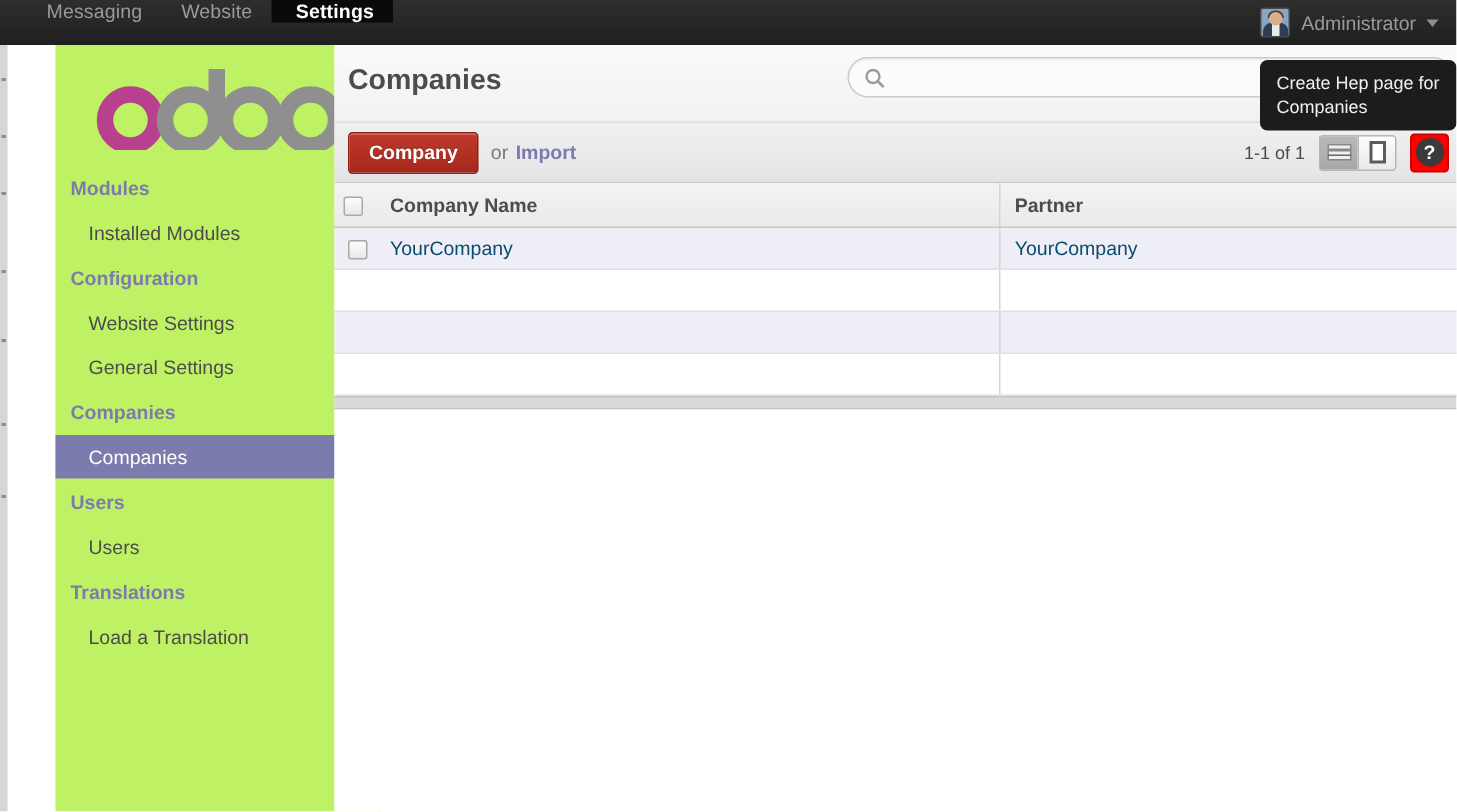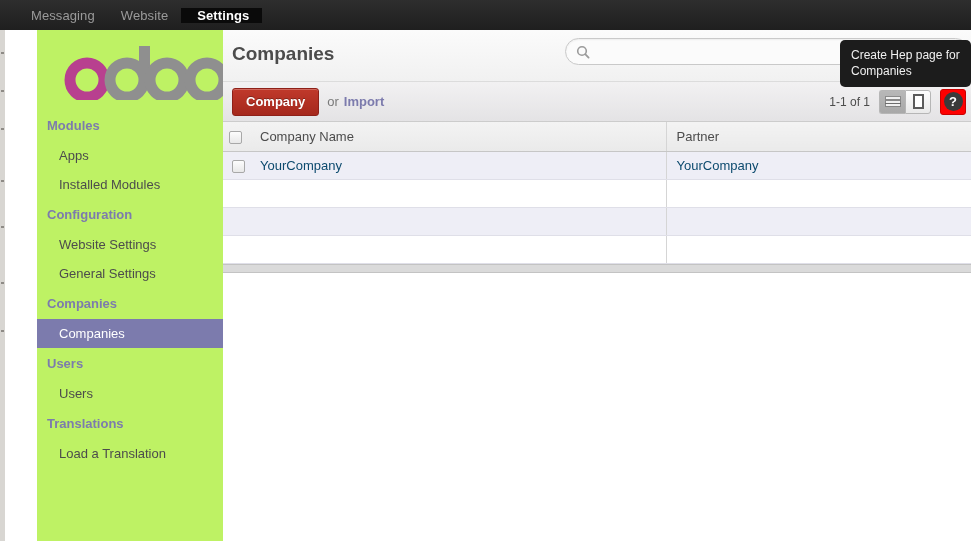--- a/index.html
+++ b/index.html
@@ -22,21 +22,21 @@
   }
 
   
   .navbar {
     position: absolute; left: 0; top: 0; width: 971px; height: 30px;
     background: #262626;
     background: linear-gradient(to bottom, #2e2e2e 0%, #1f1f1f 100%);
     display: flex; align-items: stretch;
     z-index: 40;
   }
-  .nav-left { display: flex; align-items: center; margin-left: 18px; }
+  .nav-left { display: flex; align-items: flex-start; margin-left: 18px; }
   .nav-item {
     display: flex; align-items: center;
     padding: 0 13px;
     font-size: 13px; color: #9a9a9a;
     cursor: pointer; letter-spacing: .1px;
   }
   .nav-item.active { background: #0a0a0a; color: #ffffff; font-weight: bold; padding-left: 16px; }
   .nav-right {
     margin-left: auto; display: flex; align-items: center;
     padding-right: 12px; gap: 7px;
@@ -173,21 +173,21 @@
     color: #ffffff; font-size: 13px; font-weight: bold;
     display: flex; align-items: center; justify-content: center;
     line-height: 1;
   }
 
   
   .list { width: 100%; border-collapse: collapse; table-layout: fixed; }
   .list th {
     background: linear-gradient(to bottom, #f3f3f3 0%, #eaeaea 100%);
     border-bottom: 1px solid #c6c6c6;
-    font-size: 13px; font-weight: normal; color: #4c4c4c;
+    font-size: 13px; font-weight: bold; color: #4c4c4c;
     text-align: left; padding: 7px 6px; height: 29px;
   }
   .list td {
     font-size: 13px; color: #0c4a6e; padding: 6px;
     border-bottom: 1px solid #dfdfe8; height: 28px;
   }
   .col-check { width: 31px; text-align: center; }
   .col-name  { width: 412px; }
   .col-partner { width: 357px; border-left: 1px solid #d5d5d5; }
   .list th.col-partner, .list td.col-partner { padding-left: 10px; }
@@ -236,36 +236,45 @@
       <div class="nav-item">
         <span>Messaging</span>
       </div>
       <div class="nav-item">
         <span>Website</span>
       </div>
       <div class="nav-item active">
         <span>Settings</span>
       </div>
     </div>
+    <div class="nav-right">
+      <div class="avatar">
+        <div class="body"></div>
+        <div class="shirt"></div>
+        <div class="hair"></div>
+        <div class="face"></div>
+      </div>
+      <span class="user-name">Administrator</span>
+      <span class="caret-down"></span>
+    </div>
   </div>
 
   <div class="sidebar">
     <div class="logo-wrap">
       <svg class="logo" width="172" height="56" viewBox="0 0 172 56">
         <circle cx="28" cy="36" r="17" fill="none" stroke="#b8408f" stroke-width="11"></circle>
         <circle cx="68" cy="36" r="17" fill="none" stroke="#8f8f8f" stroke-width="11"></circle>
         <rect x="80" y="2" width="11" height="34" fill="#8f8f8f"></rect>
         <circle cx="108" cy="36" r="17" fill="none" stroke="#8f8f8f" stroke-width="11"></circle>
         <circle cx="148" cy="36" r="17" fill="none" stroke="#8f8f8f" stroke-width="11"></circle>
       </svg>
     </div>
 
     <div class="menu">
       <div class="menu-heading">Modules</div>
-      <div class="menu-link">Apps</div>
       <div class="menu-link">Installed Modules</div>
 
       <div class="menu-heading">Configuration</div>
       <div class="menu-link">Website Settings</div>
       <div class="menu-link">General Settings</div>
 
       <div class="menu-heading">Companies</div>
       <div class="menu-link active">Companies</div>
 
       <div class="menu-heading">Users</div>

